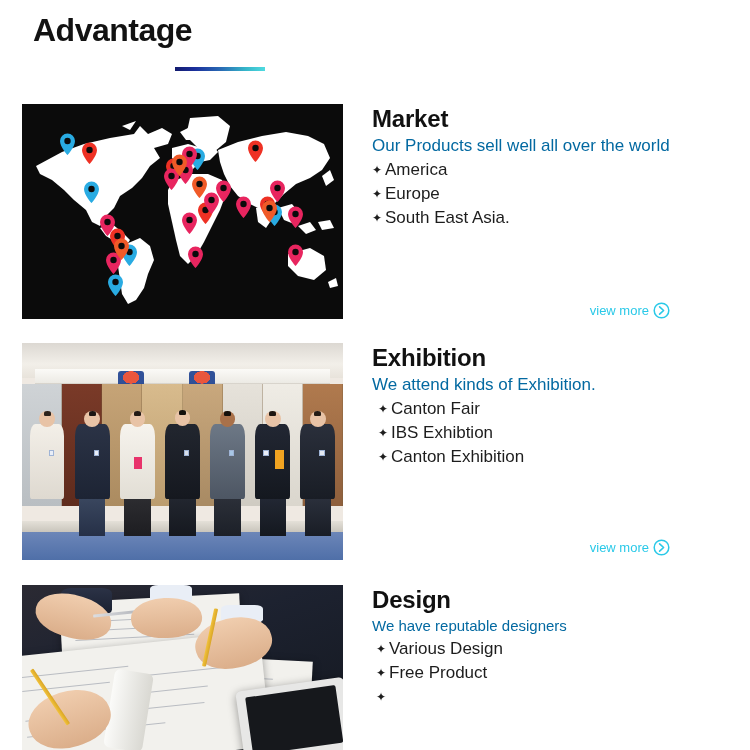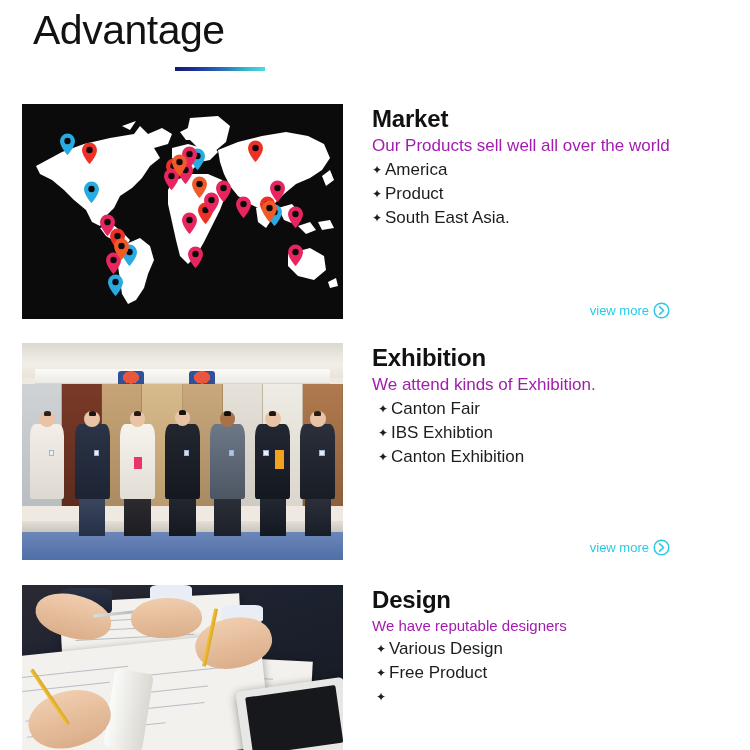--- a/index.html
+++ b/index.html
@@ -21,22 +21,22 @@
 
   
   .title-block {
     position: absolute;
     left: 33px;
     top: 2px;
     width: 330px;
     height: 78px;
   }
   .page-title {
-    font-size: 41px;
-    font-weight: normal;
+    font-size: 32px;
+    font-weight: bold;
     color: #121212;
     letter-spacing: -0.5px;
     line-height: 56px;
     white-space: nowrap;
   }
   .title-underline {
     position: absolute;
     left: 142px;
     top: 65px;
     width: 90px;
@@ -76,21 +76,21 @@
   .sec-title {
     font-size: 24px;
     font-weight: bold;
     color: #111111;
     line-height: 30px;
     letter-spacing: -0.2px;
     white-space: nowrap;
   }
   .sec-sub {
     font-size: 17px;
-    color: #a21caf;
+    color: #0369a1;
     line-height: 24px;
     white-space: nowrap;
   }
   .row-design .sec-sub { font-size: 15px; line-height: 22px; }
 
   .bullets { list-style: none; margin-top: 0; }
   .bullets li {
     font-size: 17px;
     color: #1d1d1d;
     line-height: 24px;
@@ -296,21 +296,21 @@
           </g>
         </svg>
       </div>
     </div>
 
     <div class="copy">
       <div class="sec-title">Market</div>
       <div class="sec-sub">Our Products sell well all over the world</div>
       <ul class="bullets">
         <li><span class="bullet-glyph">✦</span><span>America</span></li>
-        <li><span class="bullet-glyph">✦</span><span>Product</span></li>
+        <li><span class="bullet-glyph">✦</span><span>Europe</span></li>
         <li><span class="bullet-glyph">✦</span><span>South East Asia.</span></li>
       </ul>
     </div>
 
     <div class="view-more view-more-market">
       <span class="vm-label">view more</span>
       <span class="vm-arrow-icon">
         <svg viewBox="0 0 17 17" aria-hidden="true">
           <circle cx="8.5" cy="8.5" r="7.3" fill="none" stroke="#2ac9e8" stroke-width="1.5"></circle>
           <path d="M6.6 4.8 L10.6 8.5 L6.6 12.2" fill="none" stroke="#2ac9e8" stroke-width="1.6" stroke-linecap="round" stroke-linejoin="round"></path>

